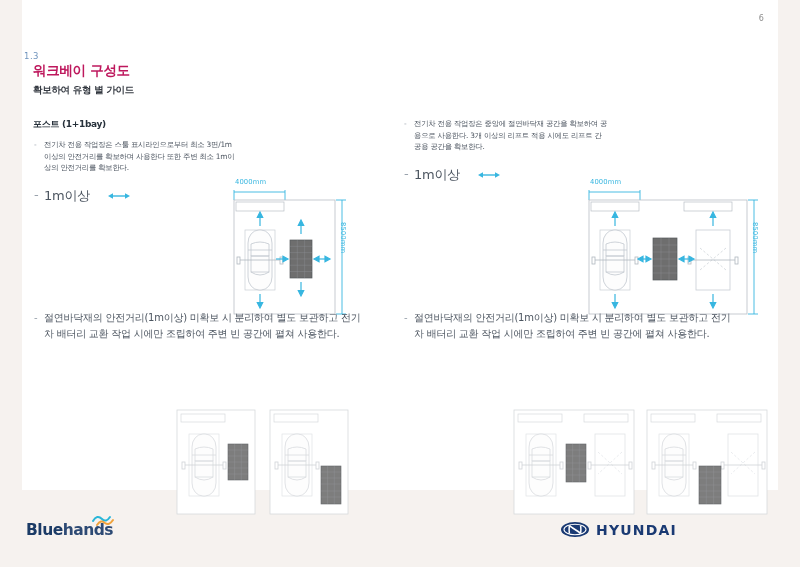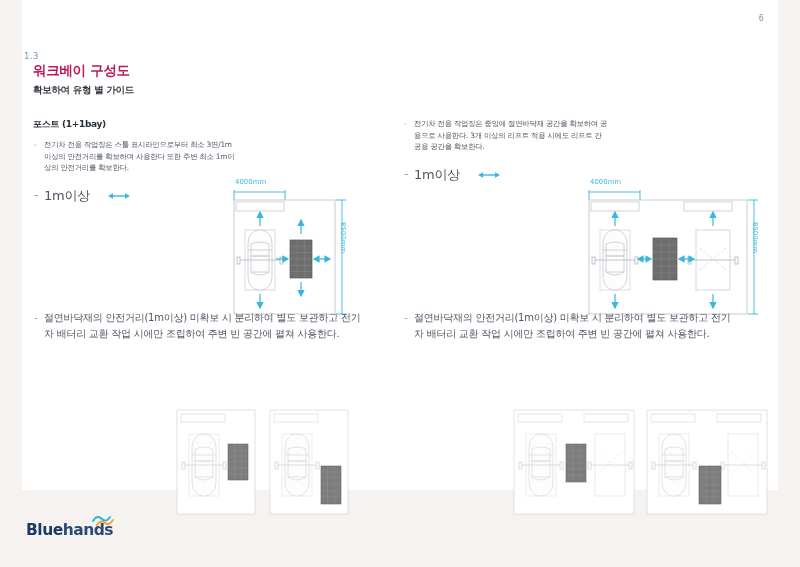--- a/index.html
+++ b/index.html
@@ -486,13 +486,25 @@
   <div class="bluehands">
     <span>Blue</span><span class="bh-light">hands</span>
   </div>
   <span class="bh-wave">
     <svg width="24" height="14" viewBox="0 0 24 14">
       <path d="M1 8 Q5 1 10 6 Q14 10 18 4" fill="none" stroke="#29b6d8" stroke-width="2" stroke-linecap="round"></path>
       <path d="M5 12 Q9 6 13 10 Q17 13 21 7" fill="none" stroke="#f0a33c" stroke-width="2" stroke-linecap="round"></path>
     </svg>
   </span>
 
+  <div class="hyundai">
+    <span>
+      <svg width="30" height="17" viewBox="0 0 30 17">
+        <ellipse cx="15" cy="8.5" rx="14" ry="7.6" fill="#1a3a73"></ellipse>
+        <ellipse cx="15" cy="8.5" rx="11" ry="5.2" fill="none" stroke="#ffffff" stroke-width="1.1"></ellipse>
+        <path d="M9.5 4.6 C12 7 18 10 20.5 12.4" stroke="#ffffff" stroke-width="1.5" fill="none"></path>
+        <path d="M9.5 4.6 C9 6 9 11 9.5 12.4" stroke="#ffffff" stroke-width="1.5" fill="none"></path>
+        <path d="M20.5 4.6 C21 6 21 11 20.5 12.4" stroke="#ffffff" stroke-width="1.5" fill="none"></path>
+      </svg>
+    </span>
+    <span class="hyundai-word">HYUNDAI</span>
+  </div>
 </div>
 
 </body></html>

